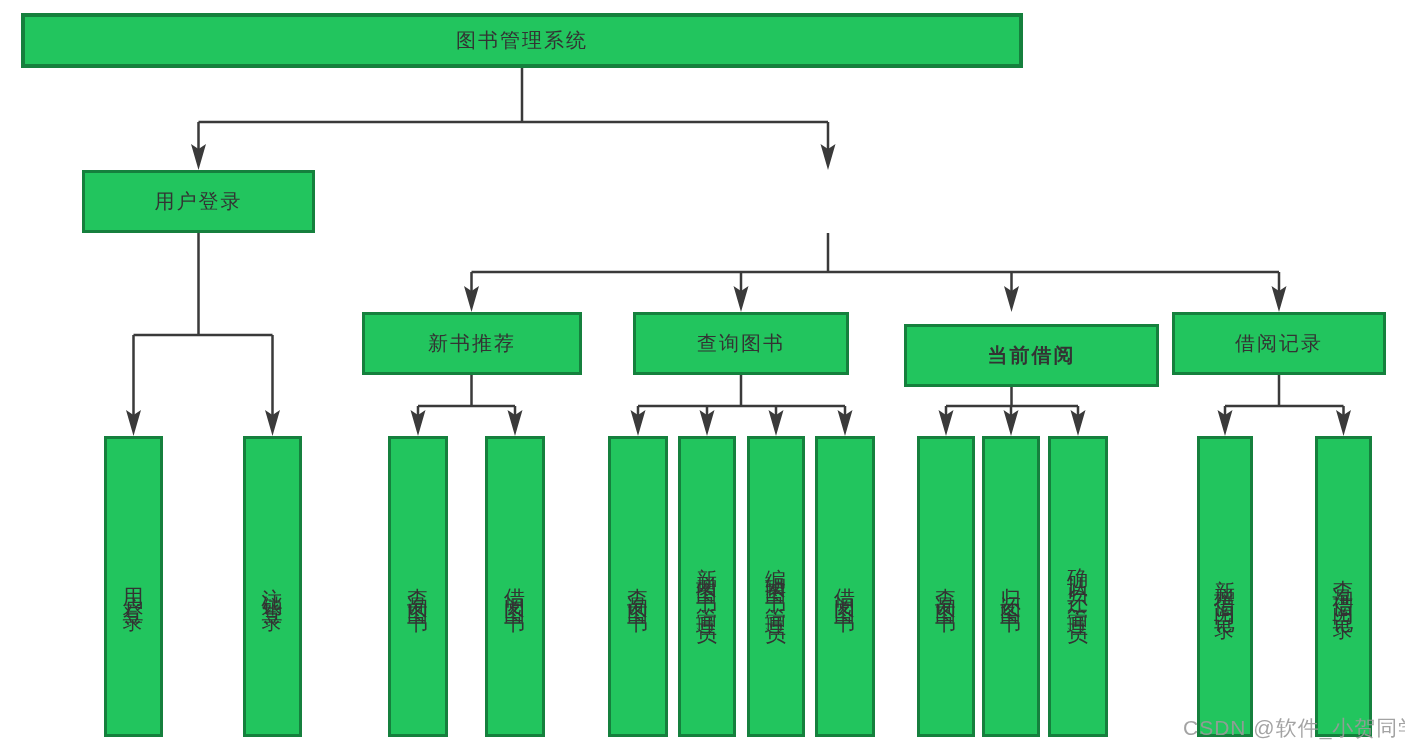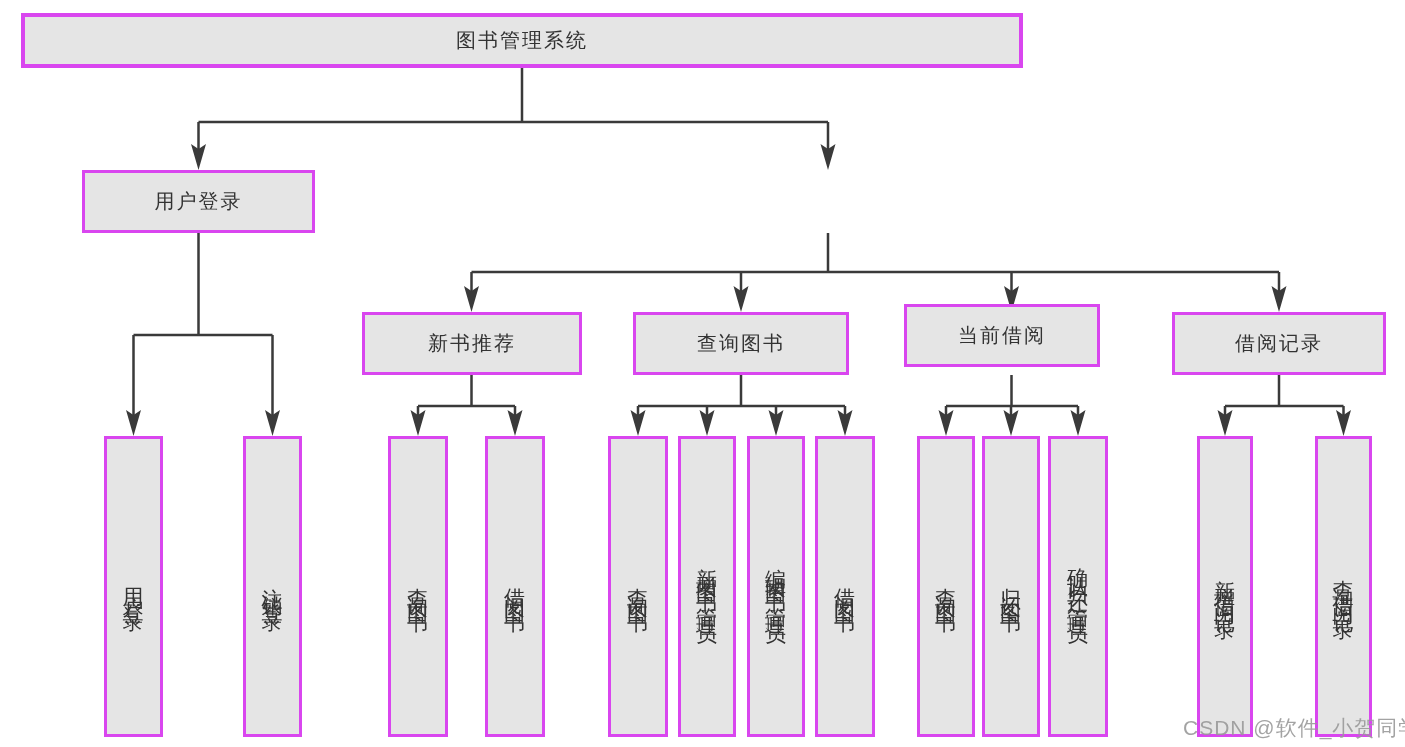--- a/index.html
+++ b/index.html
@@ -7,22 +7,22 @@
     position:relative;
     width:1405px;height:747px;
     background:#ffffff;
     font-family:"Liberation Sans","DejaVu Sans",sans-serif;
     overflow:hidden;
   }
   #wires{position:absolute;left:0;top:0;z-index:1;}
   .box{
     position:absolute;
     box-sizing:border-box;
-    border:3px solid #d946ef;
-    background:#e5e5e5;
+    border:3px solid #15803d;
+    background:#22c55e;
     display:flex;align-items:center;justify-content:center;
     color:#333333;
     font-size:20px;
     letter-spacing:2px;
     z-index:2;
     text-align:center;
   }
   .box.thick{border-width:4px;}
   .vbox .vtext{
     writing-mode:vertical-rl;
@@ -78,21 +78,21 @@
         <polygon points="1336,410 1343.5,436 1351,410 1343.5,415"></polygon>
       </g>
   </svg>
 
   <div class="box thick" style="left:21px;top:13px;width:1002px;height:55px;">图书管理系统</div>
 
   <div class="box" style="left:82px;top:170px;width:233px;height:63px;">用户登录</div>
 
   <div class="box" style="left:362px;top:312px;width:220px;height:63px;font-family:Liberation Mono, monospace;">新书推荐</div>
   <div class="box" style="left:633px;top:312px;width:216px;height:63px;">查询图书</div>
-  <div class="box" style="left:904px;top:304px;width:196px;height:63px;">当前借阅</div>
+  <div class="box" style="left:904px;top:324px;width:255px;height:63px;font-weight:bold;">当前借阅</div>
   <div class="box" style="left:1172px;top:312px;width:214px;height:63px;">借阅记录</div>
 
   <div class="box vbox" style="left:104px;top:436px;width:59px;height:301px;">
     <span class="vtext">用户登录</span>
   </div>
   <div class="box vbox" style="left:243px;top:436px;width:59px;height:301px;">
     <span class="vtext">注销登录</span>
   </div>
 
   <div class="box vbox" style="left:388px;top:436px;width:60px;height:301px;">

